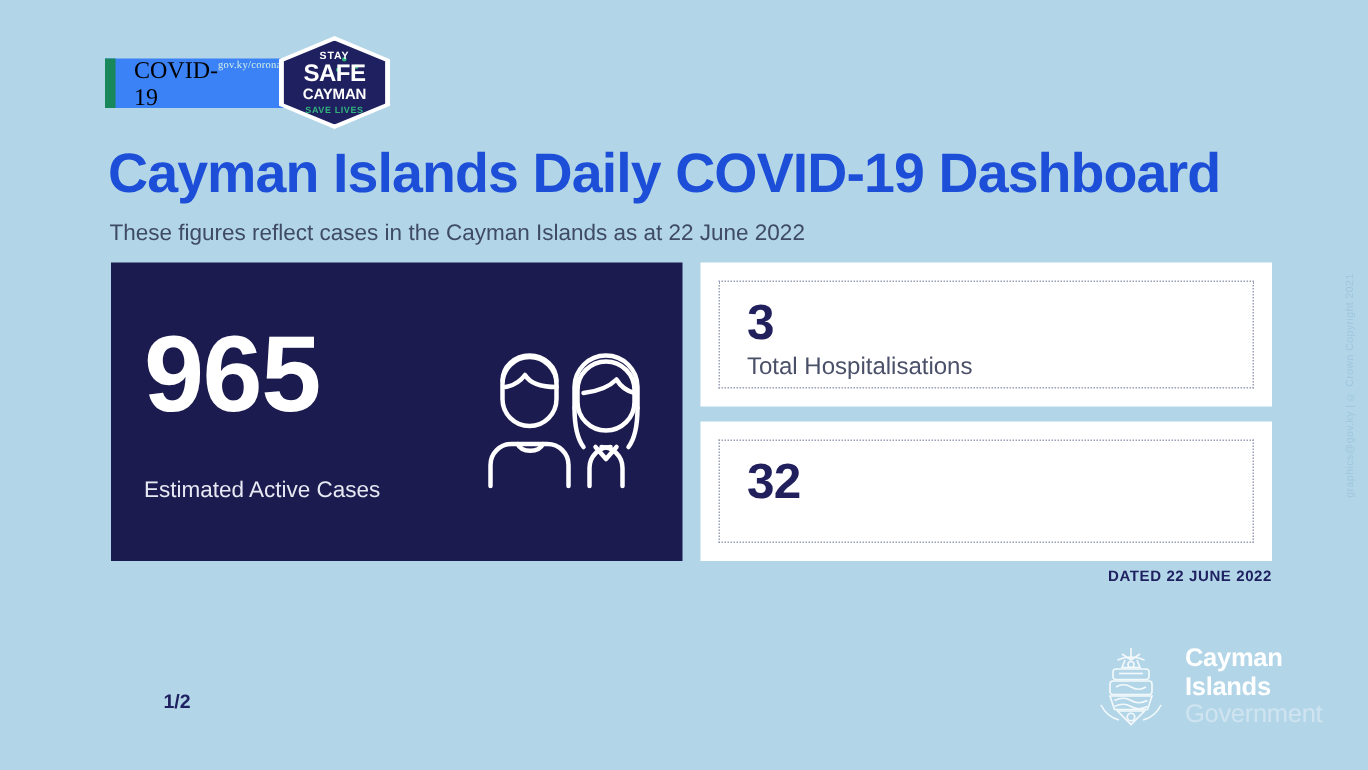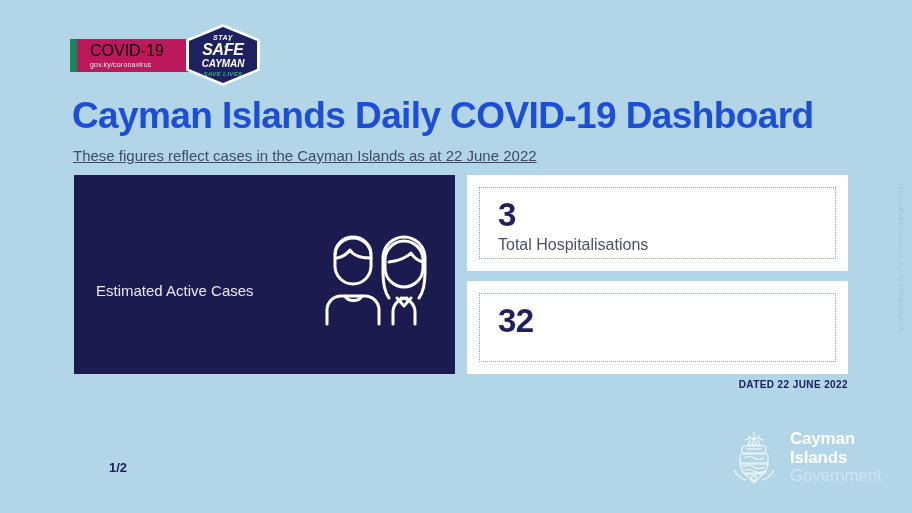--- a/index.html
+++ b/index.html
@@ -21,26 +21,27 @@
     left: 70px;
     top: 24px;
     height: 62px;
     display: flex;
     align-items: center;
   }
   #covid-badge {
     position: relative;
     height: 33px;
     width: 132px;
-    background: #be185d;
-    display: flex;
-    flex-direction: column;
+    background: #3b82f6;
+    display: flex;
+    flex-direction: row;
     justify-content: center;
     padding-left: 20px;
     box-sizing: border-box;
+    font-family: Liberation Serif, serif;
   }
   #covid-badge::before {
     content: "";
     position: absolute;
     left: 0; top: 0; bottom: 0;
     width: 7px;
     background: #18875a;
   }
   #covid-badge-url {
     color: #d8f2e5;
@@ -67,21 +68,20 @@
   #hex-text {
     position: absolute;
     inset: 0;
     display: flex;
     flex-direction: column;
     align-items: center;
     justify-content: center;
     color: #ffffff;
     text-align: center;
     line-height: 1;
-    font-style: italic;
   }
   #hex-stay { font-size: 7px; font-weight: bold; letter-spacing: 0.6px; margin-bottom: 1px;}
   #hex-safe { font-size: 16px; font-weight: bold; letter-spacing: -0.3px; }
   #hex-cayman { font-size: 10px; font-weight: bold; letter-spacing: -0.1px; margin-top: 1px;}
   #hex-save-lives {
     font-size: 6px; font-weight: bold; letter-spacing: 0.4px;
     color: #2fb27c; margin-top: 2px;
   }
   .hex-dot {
     position: absolute;
@@ -100,21 +100,20 @@
     letter-spacing: -0.6px;
     white-space: nowrap;
   }
   #page-subtitle {
     position: absolute;
     left: 73px;
     top: 147px;
     font-size: 15px;
     color: #3f4a64;
     white-space: nowrap;
-    text-decoration: underline;
   }
 
   
   #active-cases-card {
     position: absolute;
     left: 74px;
     top: 175px;
     width: 381px;
     height: 199px;
     background: #1c1b50;
@@ -252,20 +251,21 @@
     </div>
   </div>
 
 </div>
 
 <div id="page-title">Cayman Islands Daily COVID-19 Dashboard</div>
 <div id="page-subtitle">These figures reflect cases in the Cayman Islands as at 22 June 2022</div>
 
 <div id="active-cases-card">
   <div id="active-cases-text">
+    <div id="active-cases-value">965</div>
     <div id="active-cases-label">Estimated Active Cases</div>
   </div>
   <svg id="people-icon" viewBox="0 0 130 110" fill="none" stroke="#ffffff" stroke-width="3" stroke-linecap="round" stroke-linejoin="round">
 
     <path d="M26 36 a18 18 0 0 1 36 0 v10 a18 18 0 0 1 -36 0 z"></path>
     <path d="M26 34 a18 17 0 0 1 36 0"></path>
     <path d="M28 38 c6 -1 10 -4 13 -8 c3 5 10 8 21 8"></path>
     <path d="M18 104 v-14 a14 14 0 0 1 14 -14 h24 a14 14 0 0 1 14 14 v14"></path>
     <path d="M36 76 c3 6 14 6 17 0"></path>
 

